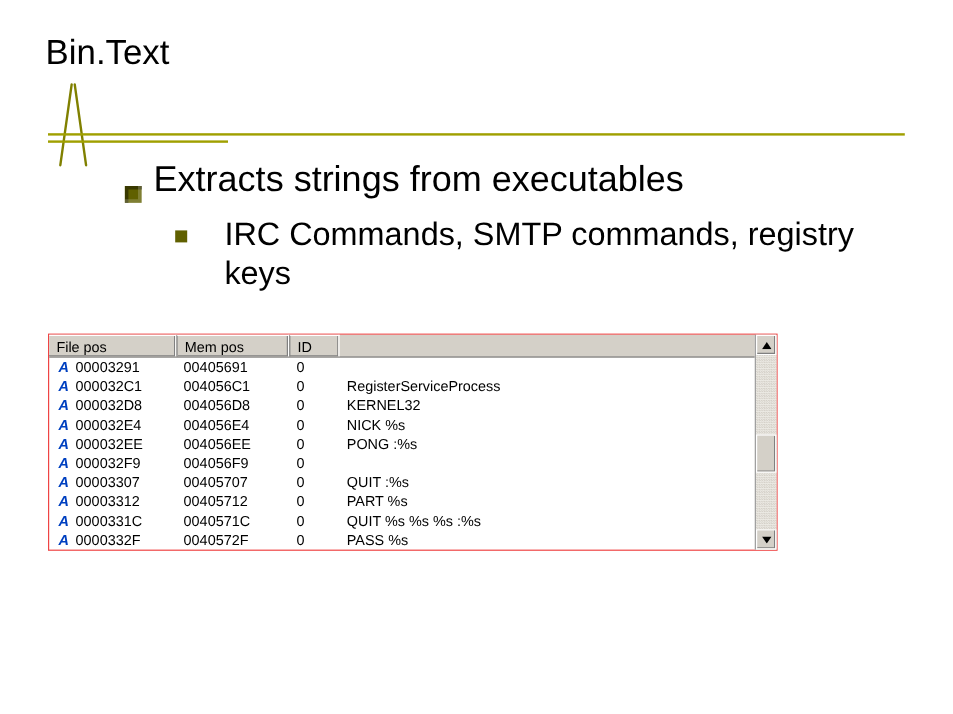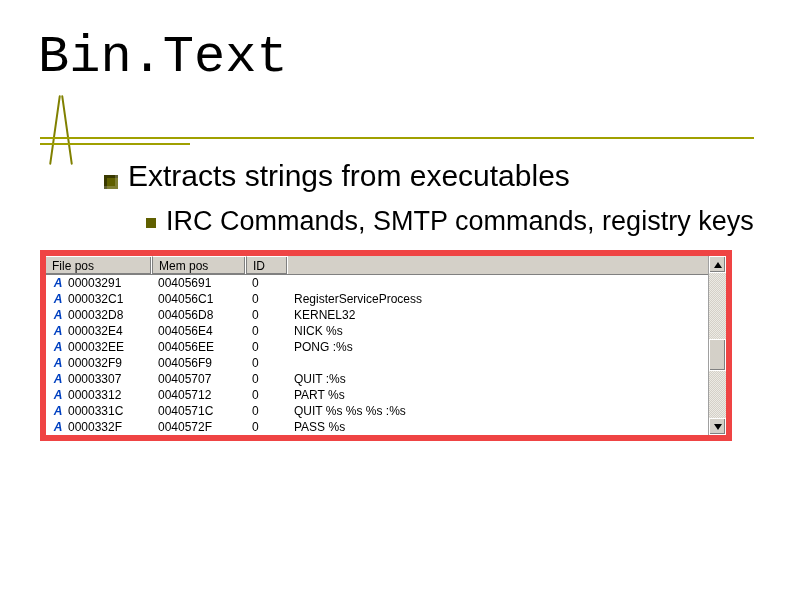--- a/index.html
+++ b/index.html
@@ -12,22 +12,22 @@
     position: relative;
     overflow: hidden;
   }
   .slide {
     width: 100%;
     height: 100%;
     padding: 28px 20px 20px 20px;
     position: relative;
   }
   .title {
-    font-family: Liberation Mono, monospace;
-    font-size: 52px;
+    font-family: Liberation Sans, sans-serif;
+    font-size: 29px;
     font-weight: 400;
     letter-spacing: 0;
     margin-left: 18px;
     margin-bottom: 8px;
   }
   
   .deco {
     position: relative;
     height: 60px;
     margin-bottom: 10px;
@@ -55,21 +55,21 @@
     background: #a0a000;
     top: 48px;
   }
 
   .content {
     margin-left: 84px;
     margin-top: -8px;
   }
   .bullet1 {
     display: flex;
-    align-items: center;
+    align-items: flex-end;
     font-family: Verdana, Geneva, sans-serif;
     font-size: 30px;
     line-height: 1.25;
     margin-bottom: 2px;
   }
   .bullet1 .marker {
     width: 14px;
     height: 14px;
     background: #606000;
     margin-top: 13px;
@@ -79,37 +79,38 @@
   }
   .bullet2 {
     display: flex;
     align-items: flex-start;
     font-family: Verdana, Geneva, sans-serif;
     font-size: 27px;
     line-height: 1.25;
     margin-left: 42px;
     margin-top: 10px;
     margin-bottom: 10px;
+    gap: 21px;
   }
   .bullet2 .marker2 {
     width: 10px;
     height: 10px;
     background: #606000;
     margin-top: 13px;
     margin-right: 10px;
     flex: 0 0 10px;
   }
   .bullet2 .txt { max-width: 610px; }
 
   
   .grid-wrap {
-    margin-top: 12px;
+    margin-top: 32px;
     margin-left: 20px;
-    width: 692px;
-    border: 6px solid #ef4444;
+    width: 608px;
+    border: 1px solid #ef4444;
     background: #fff;
     font-family: Tahoma, Arial, sans-serif;
     font-size: 12px;
     display: flex;
   }
   .grid-main { flex: 1 1 auto; }
   .grid-hdr {
     display: flex;
     background: #d4d0c8;
     border-bottom: 1px solid #808080;

